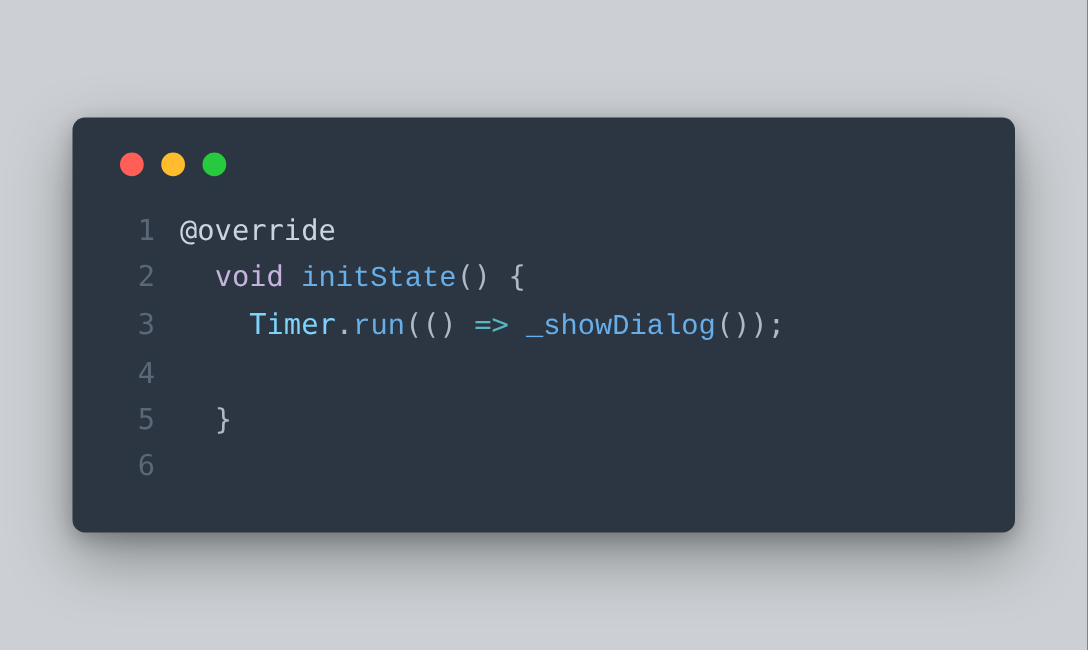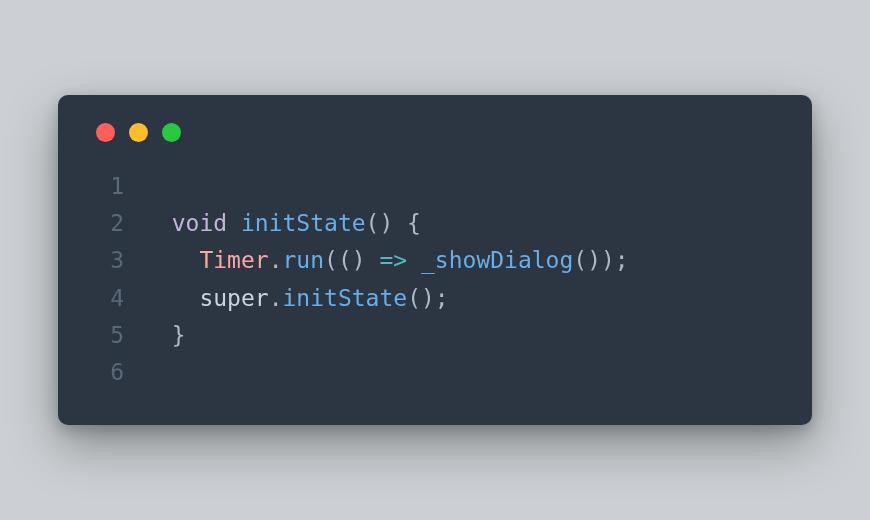--- a/index.html
+++ b/index.html
@@ -44,36 +44,36 @@
   .ln {
     width: 34px;
     text-align: right;
     color: #5a6878;
     user-select: none;
     flex-shrink: 0;
     margin-right: 20px;
   }
   .tok-default { color: #c9d4df; }
   .tok-keyword { color: #c5b3dd; }
-  .tok-type { color: #fca5a5; }
-  .tok-method { color: #68aee8; }
+  .tok-type { color: #7dd3fc; }
+  .tok-method { color: #68aee8; font-family: Liberation Mono, monospace; }
   .tok-punct { color: #aeb9c4; }
   .tok-punct2 { color: #56b6c2; }
   .tok-annotation { color: #c9d4df; }
 </style>
 </head>
 <body>
 
 <div class="window">
   <div class="traffic-lights">
     <div class="light red"></div>
     <div class="light yellow"></div>
     <div class="light green"></div>
   </div>
   <div class="code" id="code-block">
-      <div class="line"><span class="ln">1</span></div>
+      <div class="line"><span class="ln">1</span><span><span class="tok-default"></span><span class="tok-annotation">@override</span></span></div>
       <div class="line"><span class="ln">2</span><span><span class="tok-default">  </span><span class="tok-keyword">void</span><span class="tok-default"> </span><span class="tok-method">initState</span><span class="tok-punct">() {</span></span></div>
       <div class="line"><span class="ln">3</span><span><span class="tok-default">    </span><span class="tok-type">Timer</span><span class="tok-punct">.</span><span class="tok-method">run</span><span class="tok-punct">(() </span><span class="tok-punct2">=&gt;</span><span class="tok-default"> </span><span class="tok-method">_showDialog</span><span class="tok-punct">());</span></span></div>
-      <div class="line"><span class="ln">4</span><span><span class="tok-default">    </span><span class="tok-default">super</span><span class="tok-punct">.</span><span class="tok-method">initState</span><span class="tok-punct">();</span></span></div>
+      <div class="line"><span class="ln">4</span></div>
       <div class="line"><span class="ln">5</span><span><span class="tok-default">  </span><span class="tok-punct">}</span></span></div>
       <div class="line"><span class="ln">6</span><span><span class="tok-default"></span></span></div>
     </div>
 </div>
 
 </body></html>

